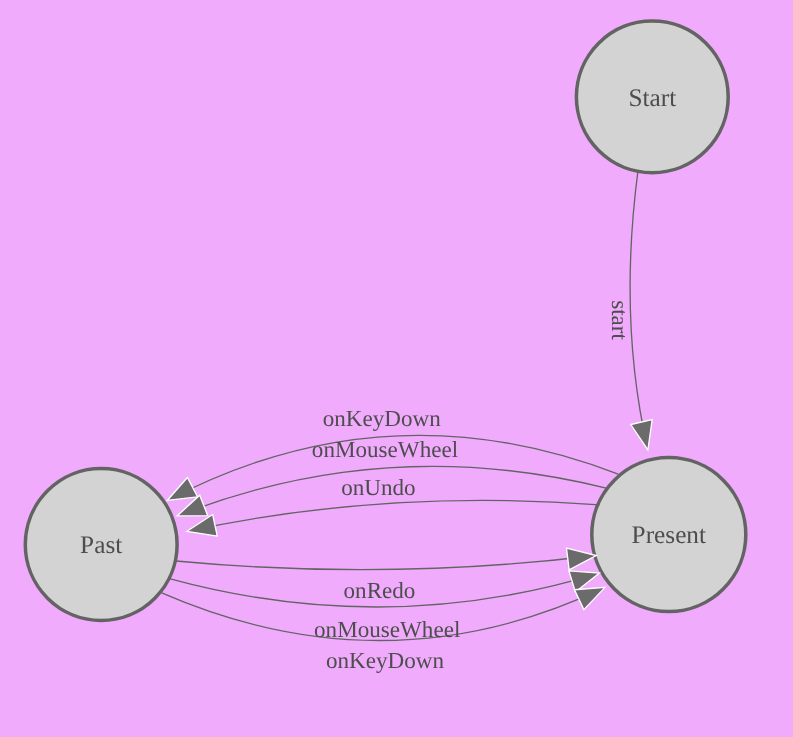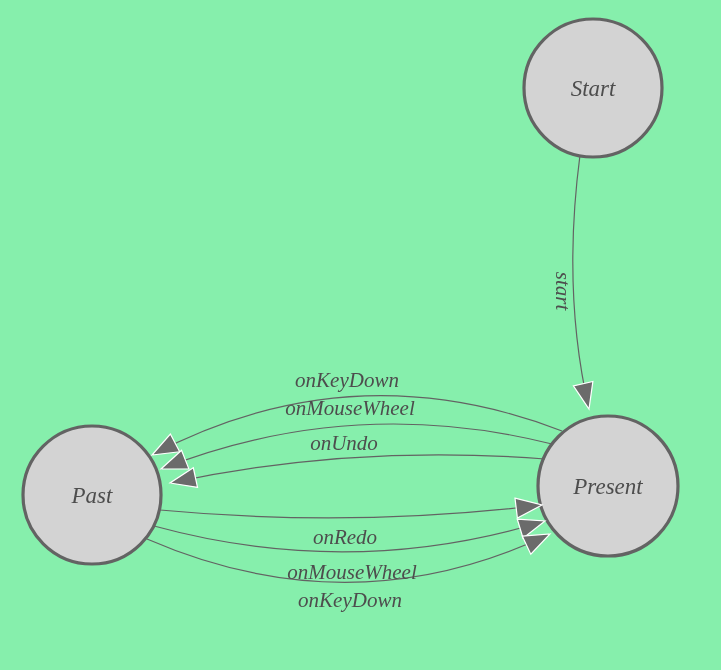--- a/index.html
+++ b/index.html
@@ -7,23 +7,22 @@
     padding: 0;
     width: 721px;
     height: 670px;
     background: #ffffff;
     font-family: "Liberation Serif", "DejaVu Serif", serif;
   }
   .diagram-wrap {
     position: relative;
     width: 721px;
     height: 670px;
-    background: #86efac;
+    background: #f0abfc;
     overflow: hidden;
-    font-style: italic;
   }
   svg { display: block; }
   .node-circle {
     stroke: #636363;
     stroke-width: 3.2px;
   }
   .node-label {
     font-family: "Liberation Serif", "DejaVu Serif", serif;
     font-size: 23px;
     fill: #4d4d4d;

